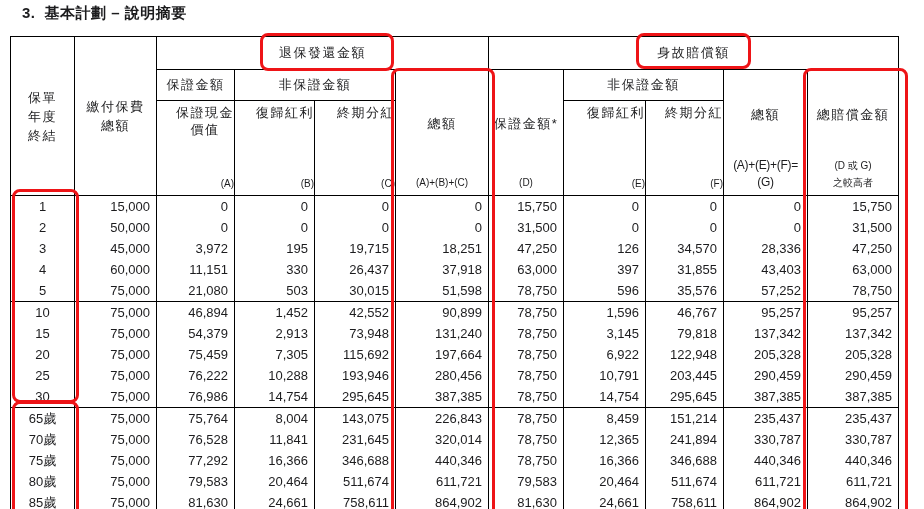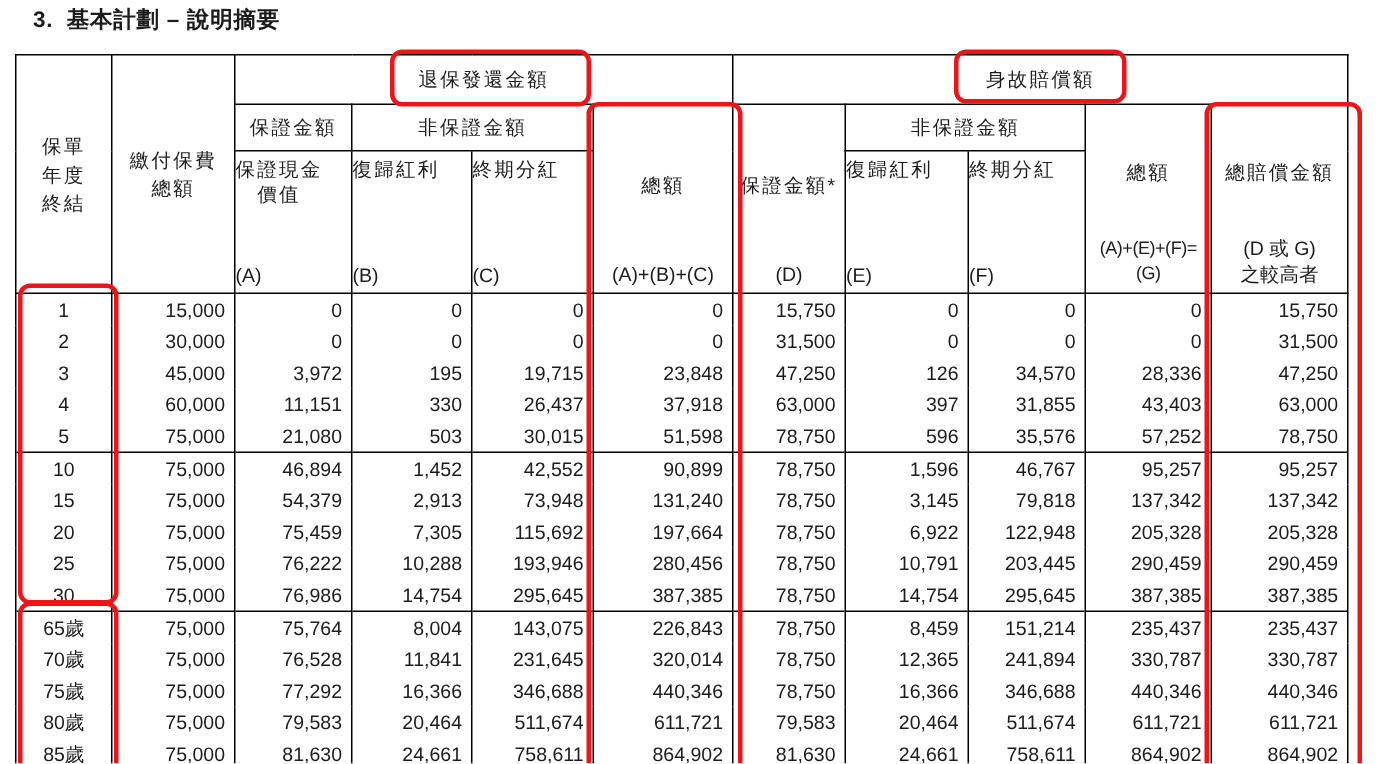--- a/index.html
+++ b/index.html
@@ -14,25 +14,25 @@
     position:absolute;left:10px;top:36px;width:888px;
     border-collapse:collapse;table-layout:fixed;
   }
   .illus th,.illus td{border:1px solid #000;padding:0;font-weight:normal;overflow:hidden;}
   .illus thead th{font-size:13px;letter-spacing:1.5px;vertical-align:middle;}
   .hr1 th{height:32px;text-align:center;}
   .hr2 th{height:30px;text-align:center;}
   .hr3 th{height:94px;vertical-align:top;}
   .ml{white-space:pre-line;}
   .hfull{height:152px;display:flex;align-items:center;justify-content:center;text-align:center;line-height:19px;}
-  .hcell-r3{height:88px;padding:3px 0;display:flex;flex-direction:column;justify-content:space-between;align-items:flex-start;text-align:center;line-height:17px;}
+  .hcell-r3{height:88px;padding:3px 0;display:flex;flex-direction:column;justify-content:space-between;align-items:flex-end;text-align:center;line-height:17px;}
   .hspan{height:120px;padding:2px 0;display:flex;flex-direction:column;align-items:center;text-align:center;}
   .hspan .name{flex:1 1 auto;display:flex;align-items:center;justify-content:center;line-height:17px;}
   .hspan .letter{flex:0 0 auto;padding-bottom:2px;}
-  .letter{letter-spacing:0;font-size:13px;line-height:17px;}
+  .letter{letter-spacing:0;font-size:10px;line-height:17px;}
   .letter.small{font-size:12px;letter-spacing:-0.3px;}
 
   .illus tbody td{
     height:21px;line-height:21px;font-size:13px;text-align:right;
     padding-right:6px;border-top:none;border-bottom:none;letter-spacing:0;
   }
   .illus tbody td.c-year{text-align:center;padding-right:0;}
   .illus tbody tr.group-start td{border-top:1px solid #000;margin-left:12px;}
   .illus tbody tr:first-child td{border-top:1px solid #000;}
 
@@ -162,38 +162,38 @@
       <td>0</td>
       <td>0</td>
       <td>15,750</td>
       <td>0</td>
       <td>0</td>
       <td>0</td>
       <td>15,750</td>
     </tr>
         <tr>
       <td class="c-year">2</td>
-      <td>30,000</td>
+      <td>50,000</td>
       <td>0</td>
       <td>0</td>
       <td>0</td>
       <td>0</td>
       <td>31,500</td>
       <td>0</td>
       <td>0</td>
       <td>0</td>
       <td>31,500</td>
     </tr>
         <tr>
       <td class="c-year">3</td>
       <td>45,000</td>
       <td>3,972</td>
       <td>195</td>
       <td>19,715</td>
-      <td>23,848</td>
+      <td>18,251</td>
       <td>47,250</td>
       <td>126</td>
       <td>34,570</td>
       <td>28,336</td>
       <td>47,250</td>
     </tr>
         <tr>
       <td class="c-year">4</td>
       <td>60,000</td>
       <td>11,151</td>

